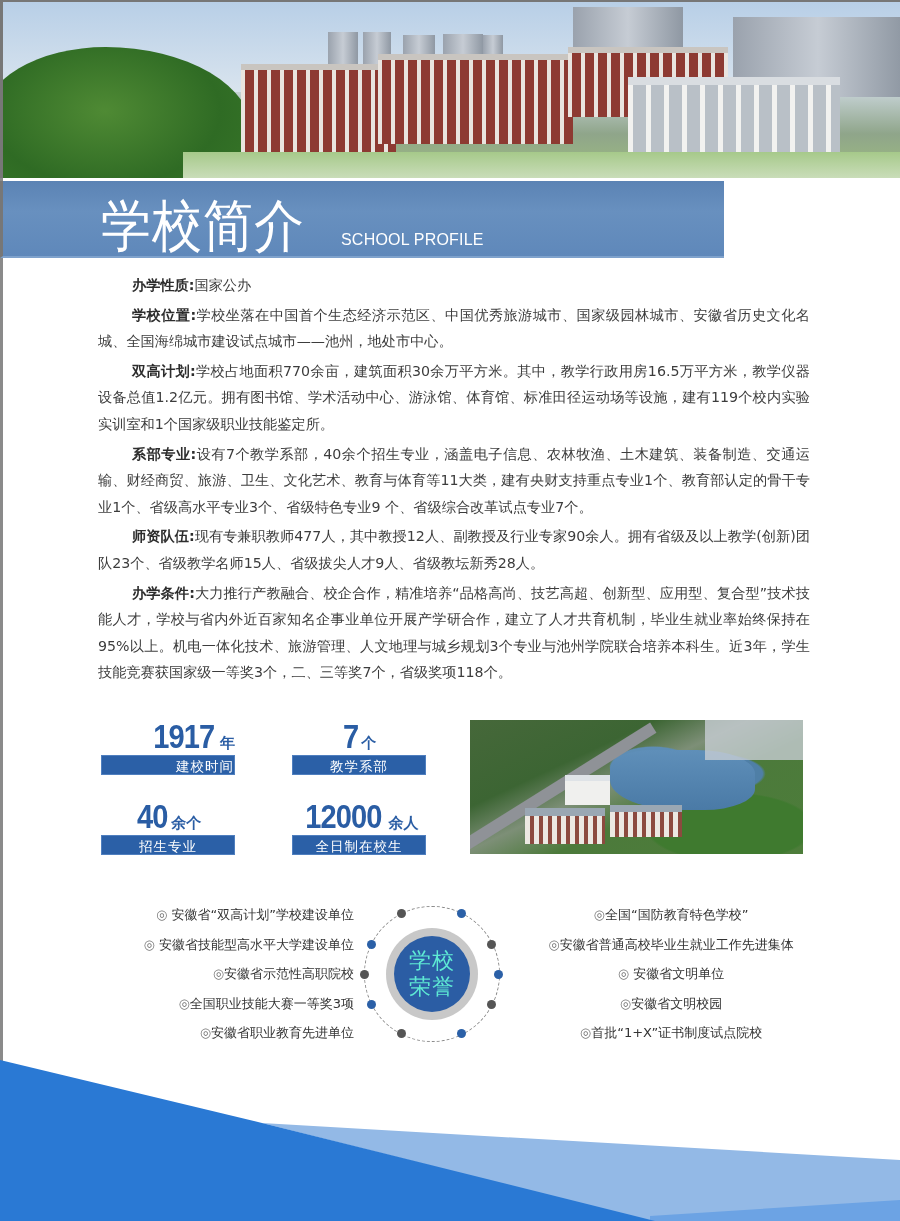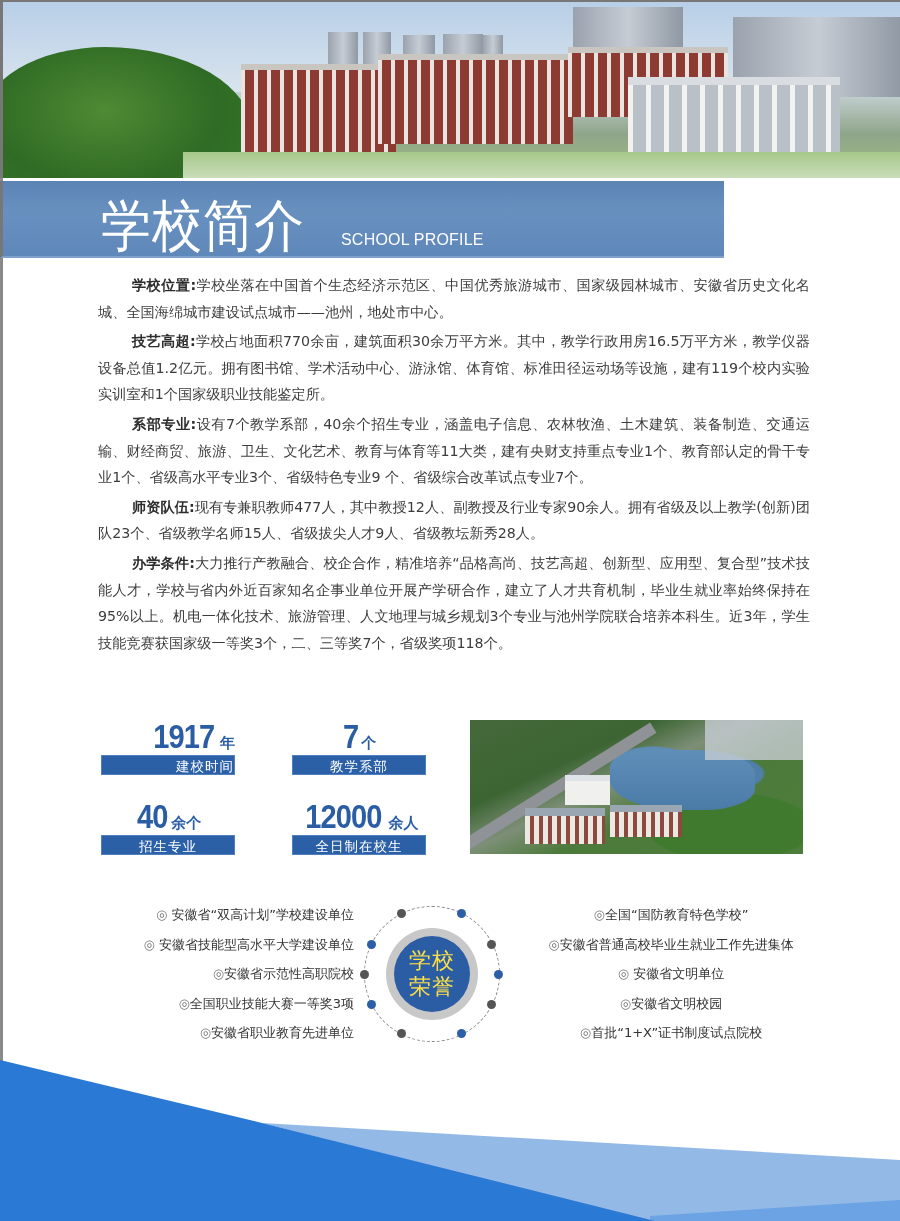--- a/index.html
+++ b/index.html
@@ -61,21 +61,21 @@
   .honor-left, .honor-right { position: absolute; font-size: 13px; color: #333; font-family: "DejaVu Sans", sans-serif; }
   .honor-left .item { text-align: right; height: 29.6px; line-height: 29.6px; white-space: nowrap; }
   .honor-right .item { text-align: center; height: 29.6px; line-height: 29.6px; white-space: nowrap; }
   .honor-left { left: 60px; top: 900px; width: 294px; }
   .honor-right { left: 506px; top: 900px; width: 330px; }
   .bullet { color: #777; }
 
   .emblem { position: absolute; left: 361px; top: 903px; width: 142px; height: 142px; }
   .ring-dash { position: absolute; left: 3px; top: 3px; width: 136px; height: 136px; border-radius: 50%; border: 1.5px dashed #8a8a8a; }
   .ring-grey { position: absolute; left: 25px; top: 25px; width: 92px; height: 92px; border-radius: 50%; background: #c8c8c8; }
-  .ring-blue { position: absolute; left: 33px; top: 33px; width: 76px; height: 76px; border-radius: 50%; background: #2b5da4; color: #fde047; text-align: center; font-size: 22px; line-height: 26px; padding-top: 12px; letter-spacing: 1px; }
+  .ring-blue { position: absolute; left: 33px; top: 33px; width: 76px; height: 76px; border-radius: 50%; background: #2b5da4; color: #5eead4; text-align: center; font-size: 22px; line-height: 26px; padding-top: 12px; letter-spacing: 1px; }
   .dot { position: absolute; width: 9px; height: 9px; border-radius: 50%; }
   .dot.g { background: #555; }
   .dot.b { background: #2b60a7; }
 
   
   .deco { position: absolute; left: 0; top: 1040px; width: 900px; height: 181px; }
   .frame-left { position: absolute; left: 0; top: 0; width: 3px; height: 1221px; background: #8a8a8a; }
 </style>
 </head>
 <body>
@@ -98,22 +98,23 @@
   <div class="bldg white" style="left:625px;top:75px;width:212px;height:95px;"></div>
   <div class="lawn"></div>
 </div>
 
 <div class="title-band">
   <div class="title-cn">学校简介</div>
   <div class="title-en">SCHOOL PROFILE</div>
 </div>
 
 <div class="content">
+  <p class="para"><span class="label">办学性质:</span><span>国家公办</span></p>
   <p class="para"><span class="label">学校位置:</span><span>学校坐落在中国首个生态经济示范区、中国优秀旅游城市、国家级园林城市、安徽省历史文化名城、全国海绵城市建设试点城市——池州，地处市中心。</span></p>
-  <p class="para"><span class="label">技艺高超:</span><span>学校占地面积770余亩，建筑面积30余万平方米。其中，教学行政用房16.5万平方米，教学仪器设备总值1.2亿元。拥有图书馆、学术活动中心、游泳馆、体育馆、标准田径运动场等设施，建有119个校内实验实训室和1个国家级职业技能鉴定所。</span></p>
+  <p class="para"><span class="label">双高计划:</span><span>学校占地面积770余亩，建筑面积30余万平方米。其中，教学行政用房16.5万平方米，教学仪器设备总值1.2亿元。拥有图书馆、学术活动中心、游泳馆、体育馆、标准田径运动场等设施，建有119个校内实验实训室和1个国家级职业技能鉴定所。</span></p>
   <p class="para"><span class="label">系部专业:</span><span>设有7个教学系部，40余个招生专业，涵盖电子信息、农林牧渔、土木建筑、装备制造、交通运输、财经商贸、旅游、卫生、文化艺术、教育与体育等11大类，建有央财支持重点专业1个、教育部认定的骨干专业1个、省级高水平专业3个、省级特色专业9 个、省级综合改革试点专业7个。</span></p>
   <p class="para"><span class="label">师资队伍:</span><span>现有专兼职教师477人，其中教授12人、副教授及行业专家90余人。拥有省级及以上教学(创新)团队23个、省级教学名师15人、省级拔尖人才9人、省级教坛新秀28人。</span></p>
   <p class="para"><span class="label">办学条件:</span><span>大力推行产教融合、校企合作，精准培养“品格高尚、技艺高超、创新型、应用型、复合型”技术技能人才，学校与省内外近百家知名企事业单位开展产学研合作，建立了人才共育机制，毕业生就业率始终保持在95%以上。机电一体化技术、旅游管理、人文地理与城乡规划3个专业与池州学院联合培养本科生。近3年，学生技能竞赛获国家级一等奖3个，二、三等奖7个，省级奖项118个。</span></p>
 </div>
 
 <div class="stat" style="left:101px;top:720px;text-align:right;">
   <div><span class="num">1917</span><span class="unit">年</span></div>
   <div class="bar">建校时间</div>
 </div>
 <div class="stat" style="left:292px;top:720px;">

